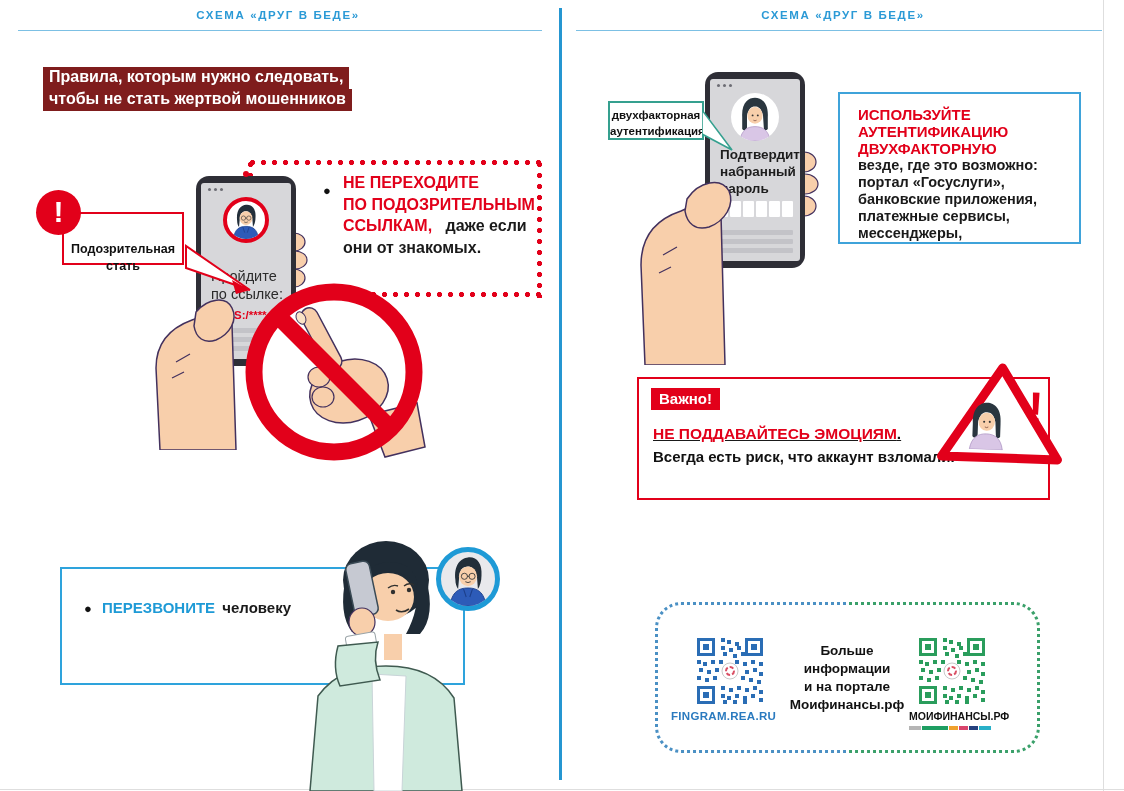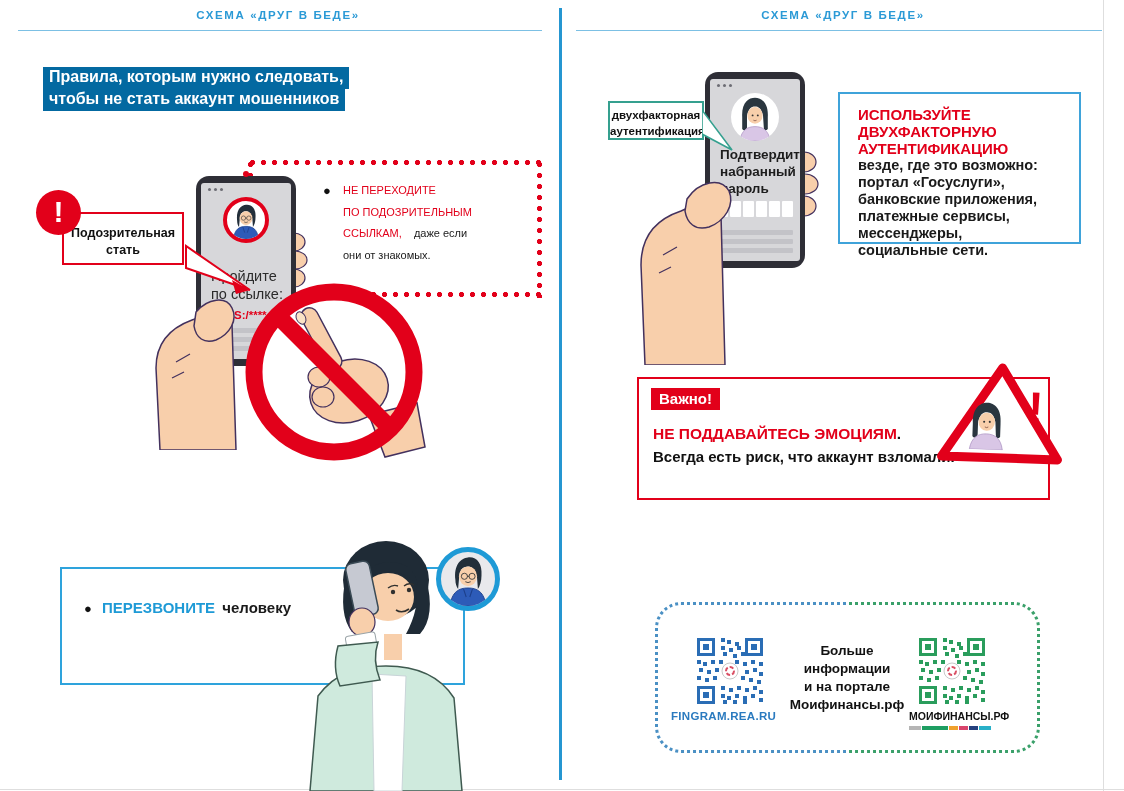--- a/index.html
+++ b/index.html
@@ -13,49 +13,49 @@
   .page-right{left:562px;width:562px;}
   .hdr{position:absolute;top:9px;left:0;right:0;text-align:center;
        font-size:11.5px;font-weight:bold;letter-spacing:1.6px;color:#2b9ad6;}
   .hdr-line{position:absolute;top:30px;height:1px;background:#7cc0e4;}
   .divider{position:absolute;left:559px;top:8px;width:3px;height:772px;background:#2596d1;}
   .page-edge-r{position:absolute;left:1103px;top:0;width:1px;height:791px;background:#dedede;}
   .page-edge-b{position:absolute;left:0;right:0;top:789px;height:1px;background:#dedede;}
 
   
   .title-box{left:43px;top:67px;line-height:1.05;}
-  .title-box span{display:table;background:#0369a1;color:#fff;font-weight:bold;
+  .title-box span{display:table;background:#7f1d1d;color:#fff;font-weight:bold;
                   font-size:16px;padding:2px 6px 3px 6px;}
 
   
   .phone{position:absolute;background:#2e2e36;border-radius:13px;padding:7px 5px;box-sizing:border-box;z-index:2;}
   .screen{width:100%;height:100%;background:#d7d7da;position:relative;border-radius:3px;overflow:hidden;}
   .cam-dot{position:absolute;top:-5px;left:50%;transform:translateX(-50%);
            width:6px;height:6px;border-radius:50%;background:#e2001a;}
   .dots{position:absolute;top:5px;left:7px;display:flex;gap:3px;}
   .dots i{width:3px;height:3px;background:#6d6d75;border-radius:50%;}
   .screen-avatar{margin:14px auto 0;border-radius:50%;background:#fff;overflow:hidden;}
   .ring-red{border:4px solid #e2001a;}
   .stripes{position:absolute;left:8%;right:8%;bottom:8px;}
   .stripes i{display:block;height:5px;background:#c3c3c8;margin-top:4px;border-radius:1px;}
 
   
   .excl-circle{left:36px;top:190px;width:45px;height:45px;border-radius:50%;background:#e2001a;
                color:#fff;font-weight:bold;font-size:30px;text-align:center;line-height:44px;z-index:5;}
   .callout{background:#fff;border:2px solid #e2001a;z-index:4;text-align:center;
            font-weight:bold;font-size:12.5px;line-height:1.35;color:#111;}
-  .callout-sus{left:62px;top:212px;width:122px;height:53px;padding-top:11px;box-sizing:border-box;}
+  .callout-sus{left:62px;top:212px;width:122px;height:53px;padding-top:27px;box-sizing:border-box;}
   .wedge-red{left:184px;top:240px;z-index:4;}
 
   .dotted-frame{left:247px;top:159px;width:296px;height:139px;z-index:1;}
   .dot-edge{position:absolute;background-repeat:repeat;}
   .dot-h{left:0;right:0;height:7px;background-image:radial-gradient(circle,#e2001a 2.4px,transparent 2.9px);background-size:11px 7px;}
   .dot-v{top:0;bottom:0;width:7px;background-image:radial-gradient(circle,#e2001a 2.4px,transparent 2.9px);background-size:7px 11px;}
 
-  .rule-links{left:343px;top:180px;width:205px;font-size:11px;font-weight:normal;line-height:21.5px;z-index:2;}
+  .rule-links{left:343px;top:172px;width:205px;font-size:16px;font-weight:bold;line-height:21.5px;z-index:2;}
   .rule-links .red{color:#e2001a;}
   .bullet{position:absolute;font-size:13px;color:#111;z-index:2;}
   .b1{left:323px;top:183px;}
 
   .phone-left{left:196px;top:176px;width:100px;height:190px;}
   .msg-left{position:absolute;left:10px;top:84px;font-size:14.5px;color:#2b2b2b;line-height:18px;}
   .link-red{font-size:11.5px;font-weight:bold;color:#e2001a;margin-top:3px;}
 
   .hand-left{left:146px;top:250px;z-index:3;}
   .bumps-left{left:288px;top:231px;z-index:1;}
@@ -81,21 +81,21 @@
   .hand-right{left:67px;top:135px;z-index:3;}
   .bumps-right{left:235px;top:150px;z-index:1;}
 
   .tfa-box{left:276px;top:92px;width:243px;height:152px;border:2px solid #3fa3da;box-sizing:border-box;
            padding:12px 0 0 18px;font-weight:bold;font-size:14.5px;line-height:17px;z-index:1;}
   .tfa-box .red{color:#e2001a;font-size:15px;}
 
   .important-box{left:75px;top:377px;width:413px;height:123px;border:2px solid #e2001a;box-sizing:border-box;z-index:1;}
   .important-label{position:absolute;left:12px;top:9px;background:#e2001a;color:#fff;
                    font-weight:bold;font-size:15px;padding:2px 8px 3px 8px;}
-  .important-red{position:absolute;left:14px;top:46px;font-weight:bold;font-size:15.5px;}
+  .important-red{position:absolute;left:14px;top:46px;font-weight:bold;font-size:15.5px;text-decoration:underline;}
   .important-red .red{color:#e2001a;}
   .important-black{position:absolute;left:14px;top:69px;font-weight:bold;font-size:15px;color:#111;}
   .triangle-wrap{left:371px;top:360px;width:136px;height:110px;z-index:2;transform:rotate(2deg);}
   .tri-mark{position:absolute;right:26px;top:24px;color:#e2001a;font-weight:bold;font-size:46px;line-height:1;}
 
   .qr-panel{left:93px;top:602px;width:385px;height:151px;z-index:1;}
   .qr-border{position:absolute;inset:0;border:3px dotted #4a90c4;border-radius:26px;}
   .qr-border.green{border-color:#3aa06a;clip-path:inset(-4px -4px -4px 50%);}
   .qr-border.blue{clip-path:inset(-4px 50% -4px -4px);}
   .qr-code{position:absolute;width:66px;height:66px;}
@@ -155,21 +155,21 @@
   <div class="divider"></div>
   <div class="page-edge-r"></div>
   <div class="page-edge-b"></div>
 
   <div class="page page-left">
     <div class="hdr">СХЕМА «ДРУГ В БЕДЕ»</div>
     <div class="hdr-line" style="left:18px;right:14px;"></div>
 
     <div class="abs title-box">
       <span>Правила, которым нужно следовать,</span>
-      <span>чтобы не стать аккаунт мошенников</span>
+      <span>чтобы не стать жертвой мошенников</span>
     </div>
 
     <div class="abs dotted-frame">
       <i class="dot-edge dot-h" style="top:0;"></i>
       <i class="dot-edge dot-h" style="bottom:0;"></i>
       <i class="dot-edge dot-v" style="left:0;"></i>
       <i class="dot-edge dot-v" style="right:0;"></i>
     </div>
     <span class="bullet b1">●</span>
     <div class="abs rule-links">
@@ -328,28 +328,27 @@
       <path d="M34,120 L48,112 M30,138 L42,132" stroke="#43315e" stroke-width="1.2"></path>
     </svg>
     <svg class="abs bumps-right" width="22" height="72">
       <ellipse cx="7" cy="12" rx="12" ry="10" fill="#f8cfab" stroke="#43315e" stroke-width="1.2"></ellipse>
       <ellipse cx="8" cy="34" rx="13" ry="10" fill="#f8cfab" stroke="#43315e" stroke-width="1.2"></ellipse>
       <ellipse cx="7" cy="56" rx="12" ry="10" fill="#f8cfab" stroke="#43315e" stroke-width="1.2"></ellipse>
     </svg>
 
     <div class="abs tfa-box">
       <div class="red">ИСПОЛЬЗУЙТЕ</div>
+      <div class="red">АУТЕНТИФИКАЦИЮ</div>
       <div class="red">ДВУХФАКТОРНУЮ</div>
-      <div class="red">АУТЕНТИФИКАЦИЮ</div>
       <div>везде, где это возможно:</div>
       <div>портал «Госуслуги»,</div>
       <div>банковские приложения,</div>
       <div>платежные сервисы,</div>
       <div>мессенджеры,</div>
-      <div>социальные сети.</div>
     </div>
 
     <div class="abs important-box">
       <div class="important-label">Важно!</div>
       <div class="important-red">
         <span class="red">НЕ ПОДДАВАЙТЕСЬ ЭМОЦИЯМ</span><span>.</span>
       </div>
       <div class="important-black">Всегда есть риск, что аккаунт взломали.</div>
     </div>
     <div class="abs triangle-wrap">

